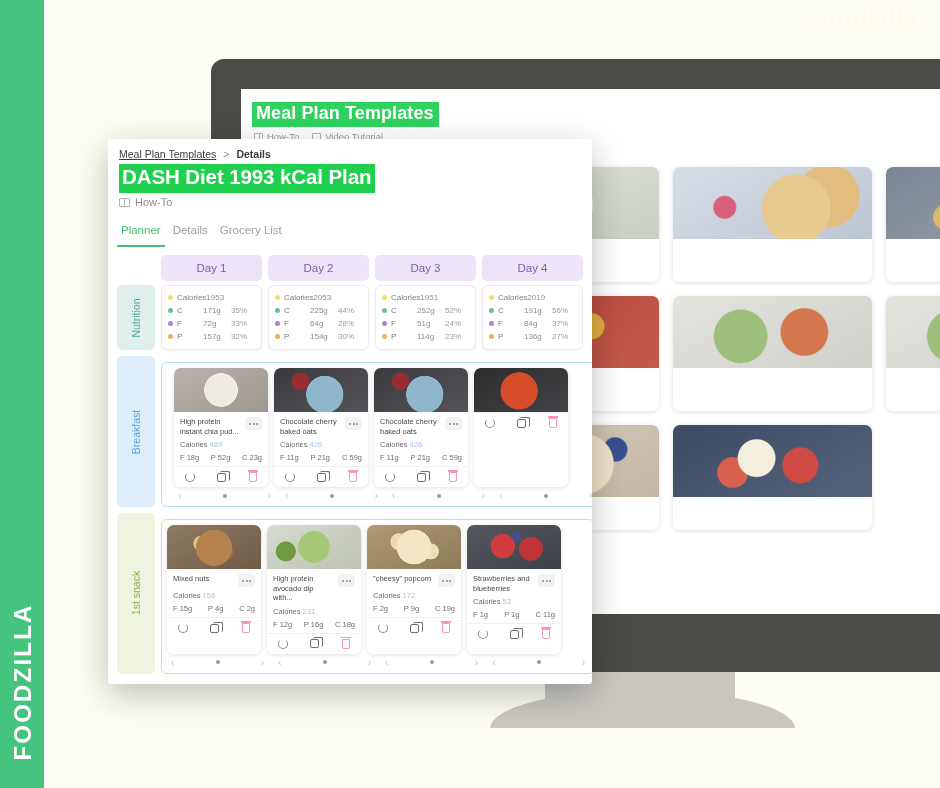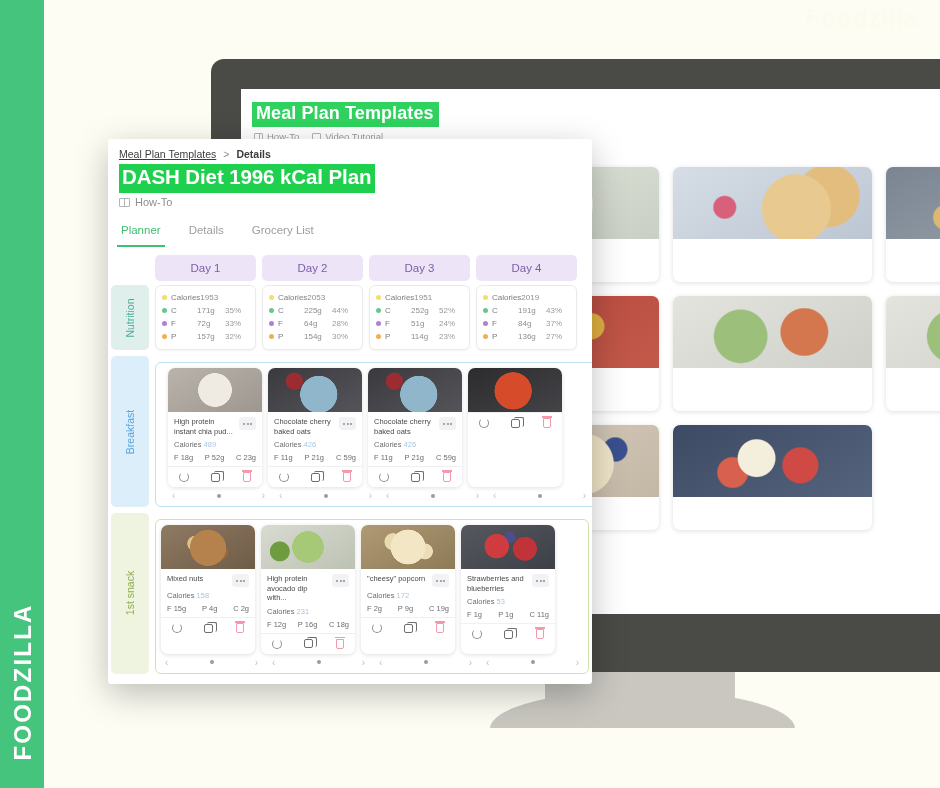--- a/index.html
+++ b/index.html
@@ -141,25 +141,25 @@
   #breadcrumb .crumb-link { text-decoration: underline; color: #3d3d3d; cursor: pointer; }
   #breadcrumb .crumb-sep { color: #8d8d8d; }
   #breadcrumb .crumb-current { font-weight: bold; }
   #plan-title {
     position: absolute; left: 119px; top: 164px; z-index: 41;
     background: #1fd04f; color: #ffffff; font-size: 20.5px; font-weight: bold;
     padding: 1px 4px 4px 3px; letter-spacing: -.1px; white-space: nowrap;
   }
   #howto-row { position: absolute; left: 11px; top: 57px; display: flex; align-items: center; gap: 5px; font-size: 11px; color: #8f8f8f; cursor: pointer; }
   #howto-row .mini-ico { width: 11px; height: 9px; }
-  #tabs { position: absolute; left: 9px; top: 82px; display: flex; gap: 20px; }
+  #tabs { position: absolute; left: 9px; top: 82px; display: flex; gap: 4px; }
   .tab { font-size: 11.5px; color: #9e9e9e; padding: 3px 4px 9px; cursor: pointer; }
   .tab.active { color: #3fbf70; border-bottom: 2.5px solid #3fbf70; }
 
-  #planner-body { position: absolute; left: 3px; top: 116px; width: 474px; }
+  #planner-body { position: absolute; left: 9px; top: 116px; width: 474px; }
   .grid-row { display: flex; align-items: stretch; }
 
   .row-label {
     width: 38px; flex: none; display: flex; align-items: center; justify-content: center;
     border-radius: 5px; margin-right: 6px;
   }
   .row-label span { transform: rotate(-90deg); white-space: nowrap; font-size: 10.5px; }
   .rl-nutrition { background: #dff0ec; }
   .rl-nutrition span { color: #4fa99a; }
   .rl-breakfast { background: #ddeefb; }
@@ -432,21 +432,21 @@
               <div class="nutri-line">
       <span class="dot cal"></span>
       <span class="nl-name">Calories</span>
       <span class="nl-val">2019</span>
       <span class="nl-pct"></span>
               </div>
               <div class="nutri-line">
       <span class="dot c"></span>
       <span class="nl-name">C</span>
       <span class="nl-val">191g</span>
-      <span class="nl-pct">43%</span>
+      <span class="nl-pct">56%</span>
               </div>
               <div class="nutri-line">
       <span class="dot f"></span>
       <span class="nl-name">F</span>
       <span class="nl-val">84g</span>
       <span class="nl-pct">37%</span>
               </div>
               <div class="nutri-line">
       <span class="dot p"></span>
       <span class="nl-name">P</span>
@@ -766,13 +766,13 @@
       <span class="car-dot"></span>
       <span class="car-arrow">›</span>
               </div>
             </div>
         </div>
       </div>
     </div>
   </div>
 </div>
 
-<div id="plan-title">DASH Diet 1996 kCal Plan</div>
+<div id="plan-title">DASH Diet 1993 kCal Plan</div>
 
 </body></html>

